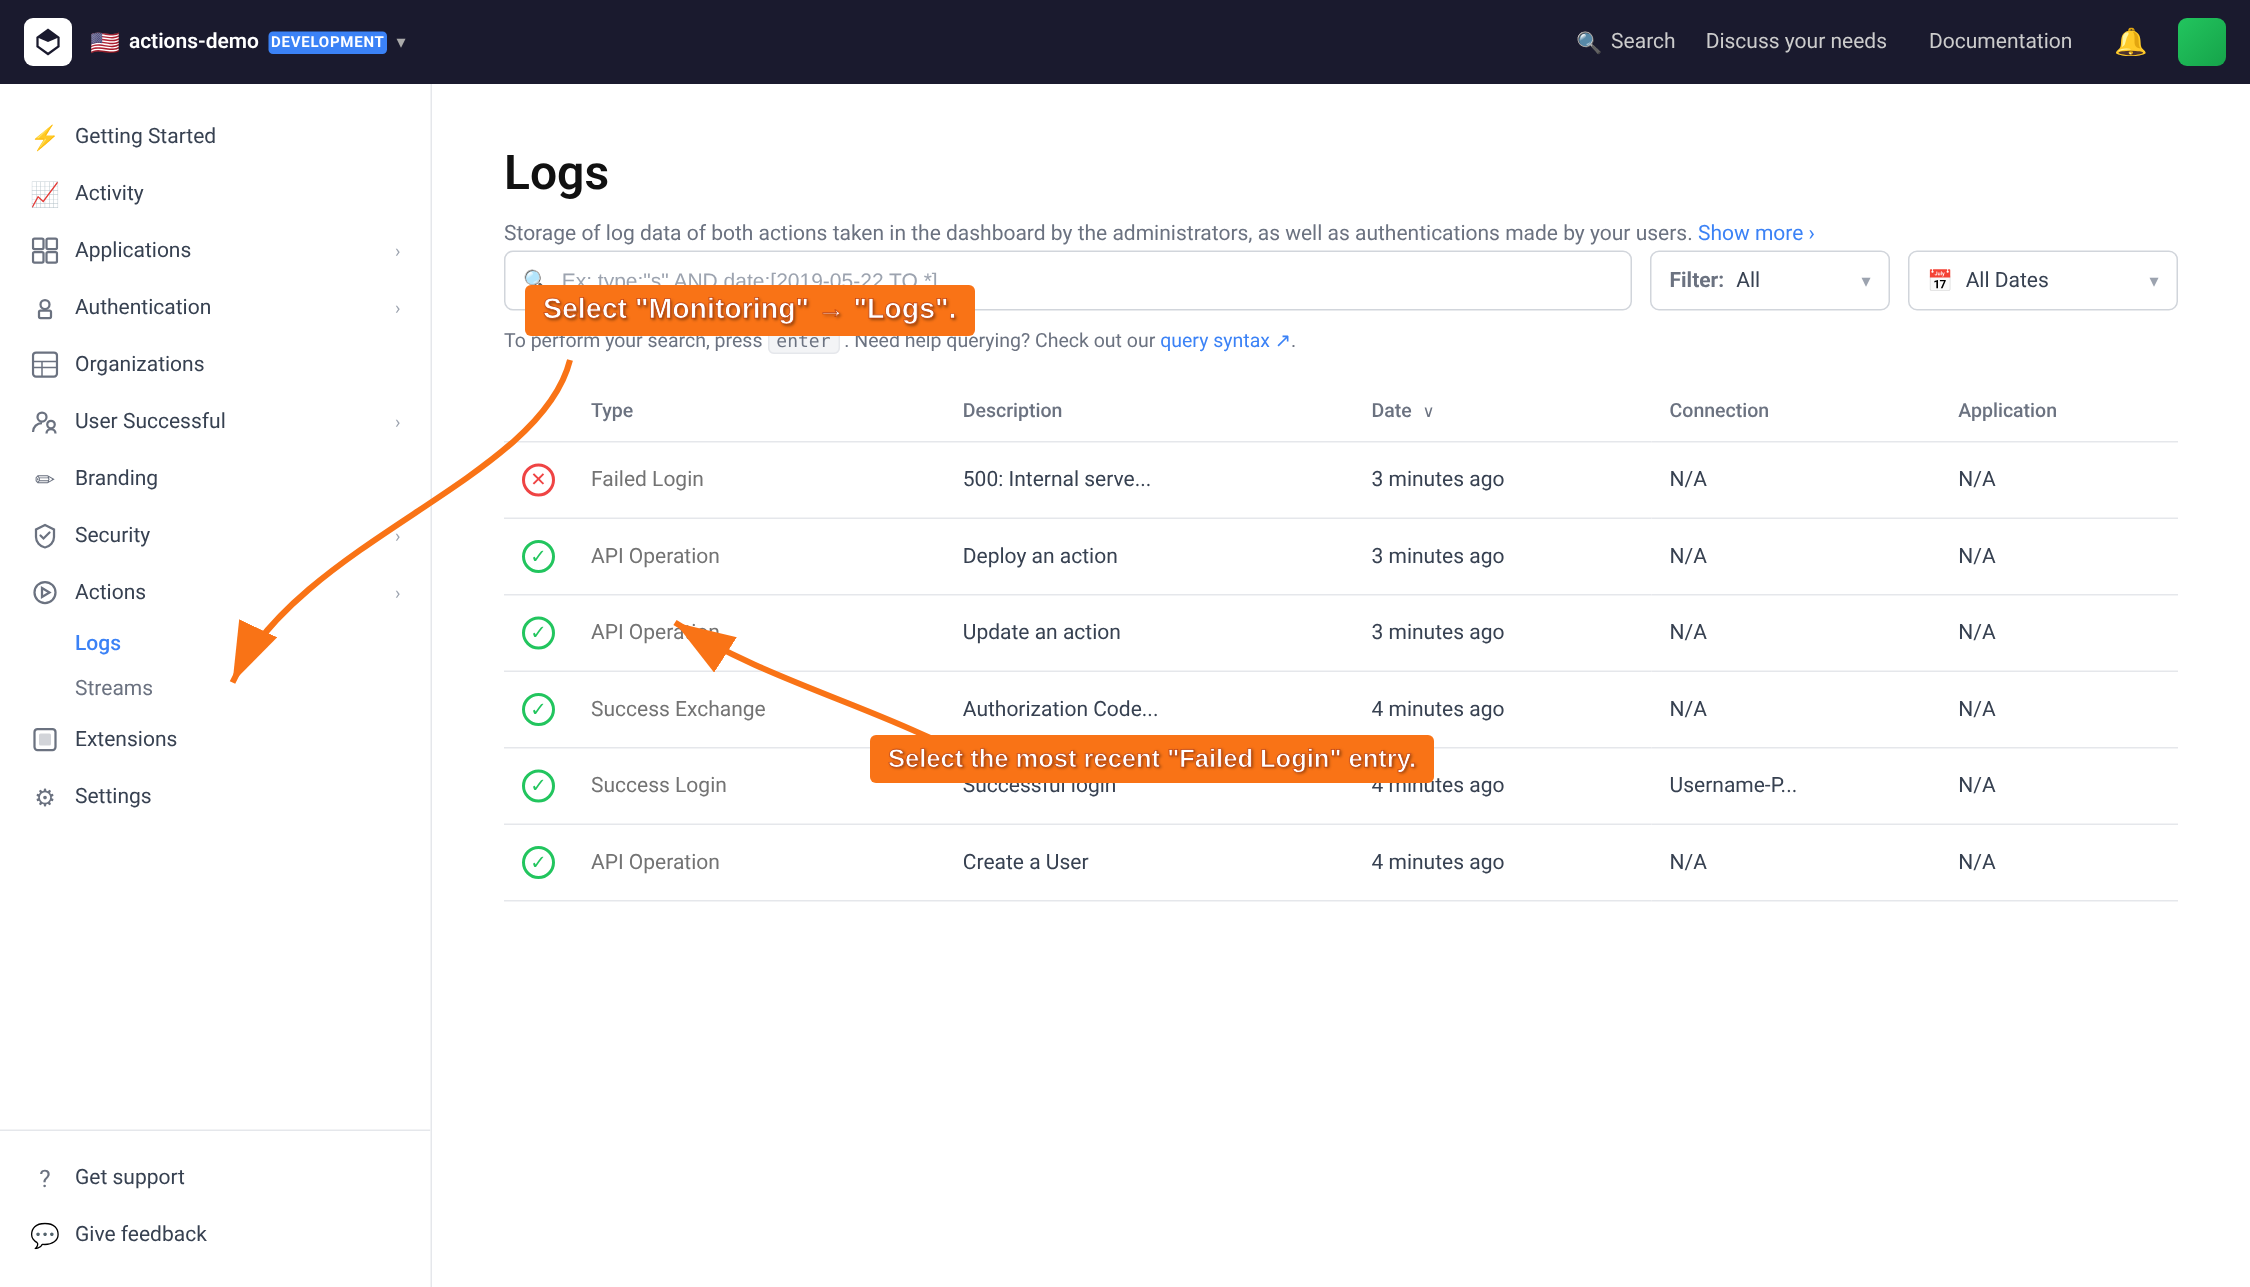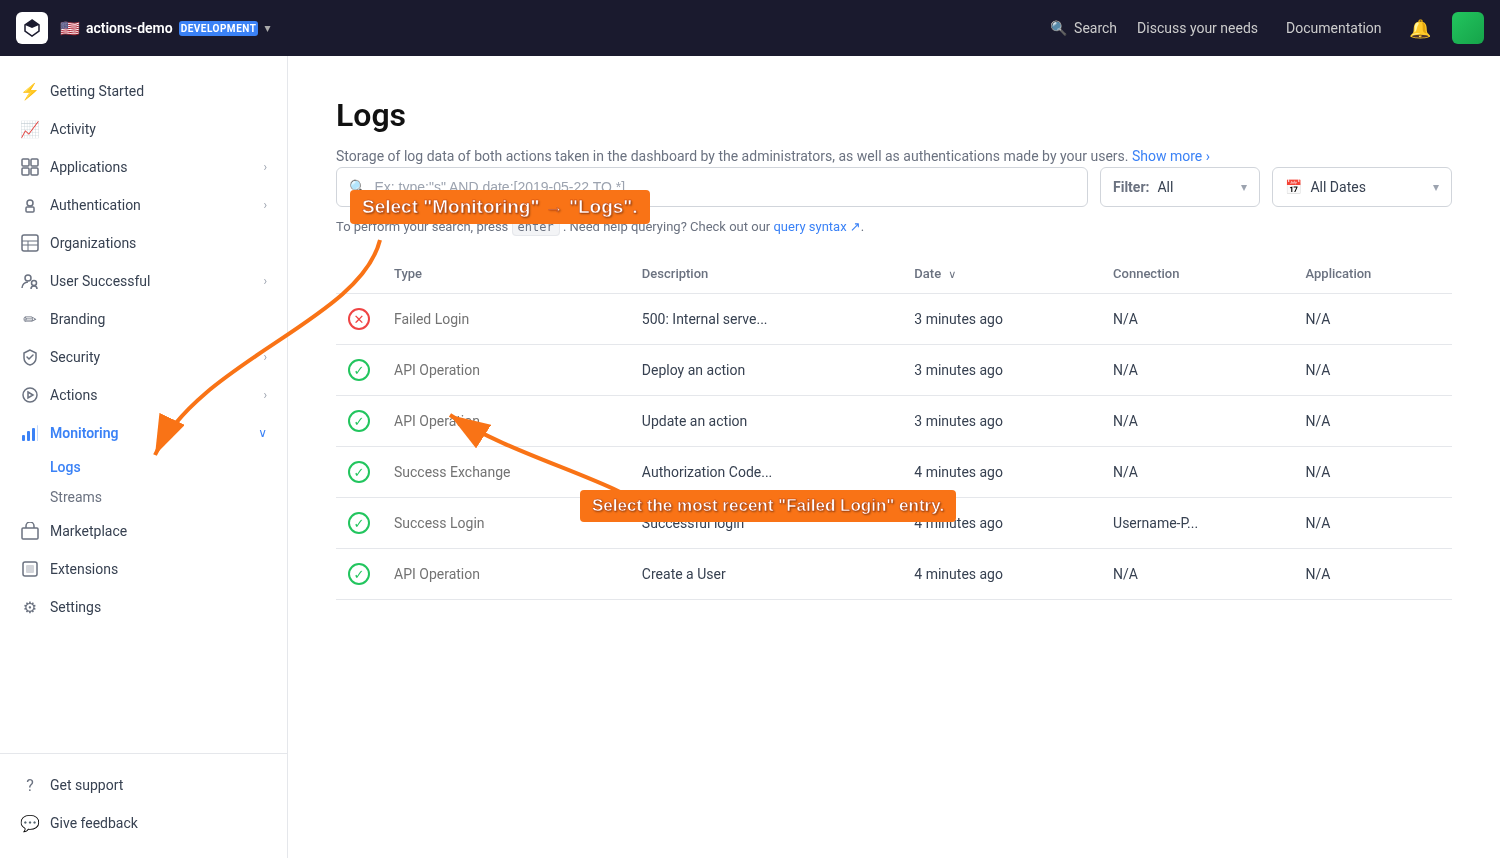--- a/index.html
+++ b/index.html
@@ -369,47 +369,26 @@
         <span class="sidebar-icon">
           <svg width="18" height="18" viewBox="0 0 18 18" fill="none">
               <circle cx="9" cy="9" r="7" stroke="#6b7280" stroke-width="1.5"></circle>
               <path d="M7 6l5 3-5 3V6z" stroke="#6b7280" stroke-width="1.5" fill="none"></path>
             </svg>
         </span>
         <span class="sidebar-label">Actions</span>
         <span class="sidebar-chevron">›</span>
       </div>
 
-      <div class="sidebar-item active">
-        <span class="sidebar-icon">
-          <svg width="18" height="18" viewBox="0 0 18 18" fill="none">
-              <rect x="1" y="11" width="3" height="6" rx="1" fill="#3b82f6"></rect>
-              <rect x="6" y="7" width="3" height="10" rx="1" fill="#3b82f6"></rect>
-              <rect x="11" y="4" width="3" height="13" rx="1" fill="#3b82f6"></rect>
-              <rect x="16" y="1" width="1" height="16" rx="0.5" fill="#3b82f6" opacity="0.3"></rect>
-            </svg>
-        </span>
-        <span class="sidebar-label" style="color:#3b82f6; font-weight:600;">Monitoring</span>
-        <span class="sidebar-chevron" style="color:#3b82f6;">∨</span>
-      </div>
 
       <div class="sidebar-sub">
         <a class="sidebar-sub-item active">Logs</a>
         <a class="sidebar-sub-item">Streams</a>
       </div>
 
-      <div class="sidebar-item">
-        <span class="sidebar-icon">
-          <svg width="18" height="18" viewBox="0 0 18 18" fill="none">
-              <rect x="1" y="6" width="16" height="11" rx="1" stroke="#6b7280" stroke-width="1.5"></rect>
-              <path d="M5 6V4a4 4 0 018 0v2" stroke="#6b7280" stroke-width="1.5"></path>
-            </svg>
-        </span>
-        <span class="sidebar-label">Marketplace</span>
-      </div>
 
       <div class="sidebar-item">
         <span class="sidebar-icon">
           <svg width="18" height="18" viewBox="0 0 18 18" fill="none">
               <rect x="2" y="2" width="14" height="14" rx="2" stroke="#6b7280" stroke-width="1.5"></rect>
               <rect x="5" y="5" width="8" height="8" rx="1" fill="#6b7280" opacity="0.3"></rect>
             </svg>
         </span>
         <span class="sidebar-label">Extensions</span>
       </div>

